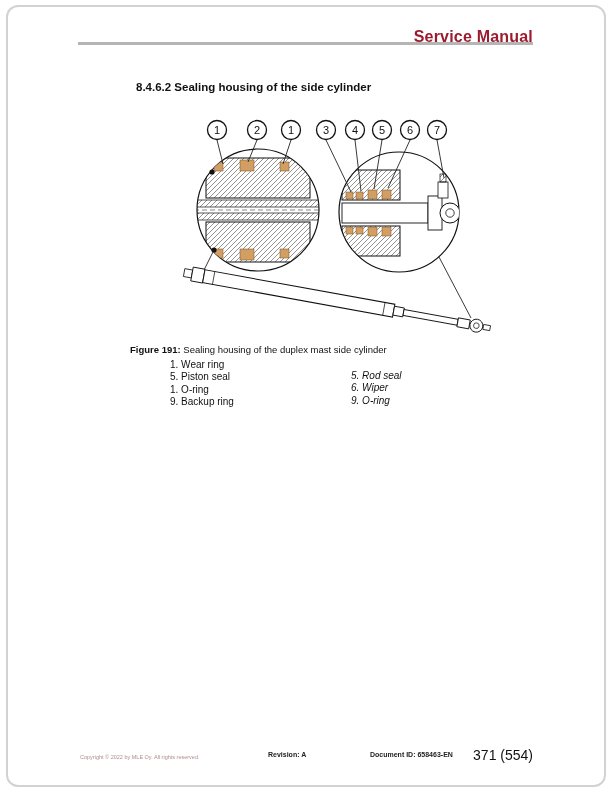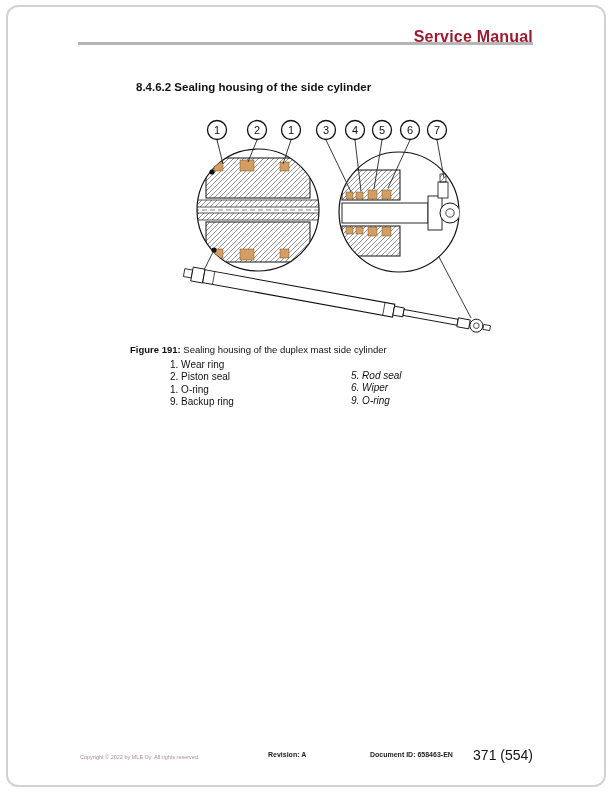--- a/index.html
+++ b/index.html
@@ -183,21 +183,21 @@
     </g>
   </svg>
 
   <div class="figure-caption">
     <span class="fig-label">Figure 191:</span>
     <span>Sealing housing of the duplex mast side cylinder</span>
   </div>
 
   <div class="legend-col legend-left">
     <div>1. Wear ring</div>
-    <div>2. Piston seal</div>
+    <div>5. Piston seal</div>
     <div>1. O-ring</div>
     <div>9. Backup ring</div>
   </div>
   <div class="legend-col legend-right">
     <div>5. Rod seal</div>
     <div>6. Wiper</div>
     <div>9. O-ring</div>
   </div>
 
   <div class="footer-copyright">Copyright © 2022 by MLE Oy. All rights reserved.</div>

